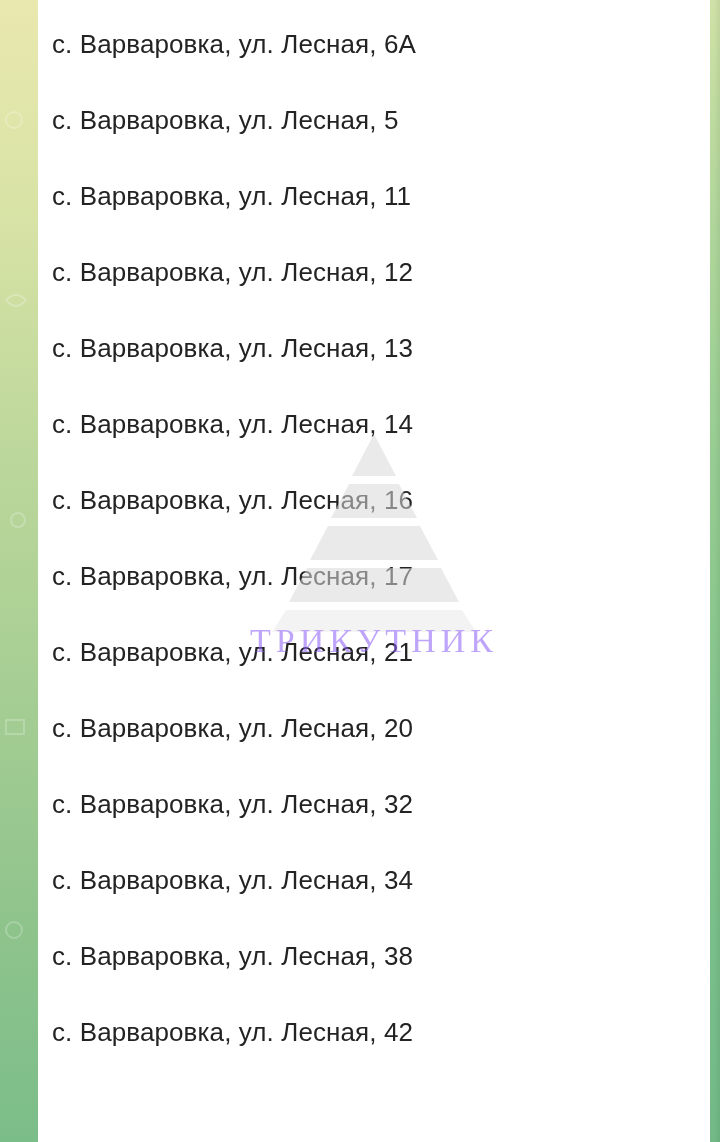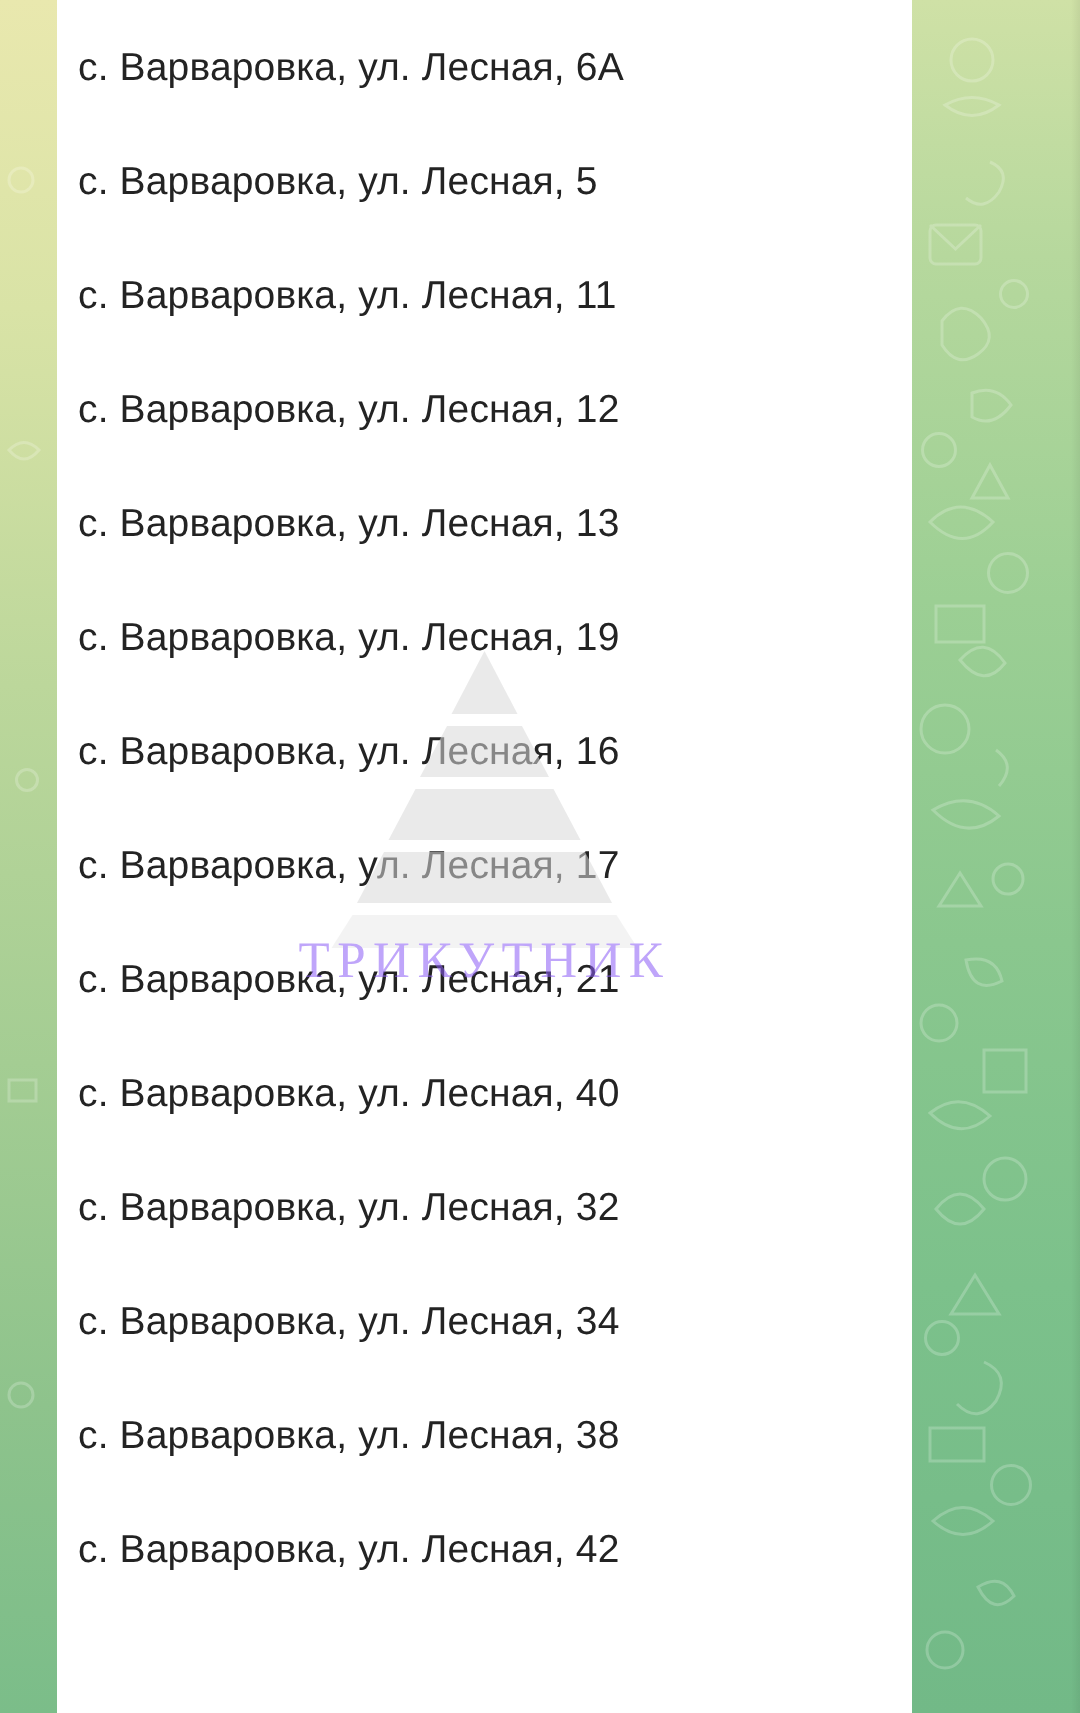--- a/index.html
+++ b/index.html
@@ -46,21 +46,21 @@
     position: absolute;
     inset: 0;
     opacity: 0.30;
   }
 
   
   .content-card {
     position: absolute;
     left: 38px;
     top: 0;
-    width: 570px;
+    width: 672px;
     height: 1142px;
     background: #ffffff;
     overflow: hidden;
   }
 
   .address-list {
     position: absolute;
     left: 0;
     top: 0;
     width: 100%;
@@ -166,25 +166,25 @@
   </div>
 
   <div class="content-card">
 
     <div class="address-list">
       <div class="address-item">с. Варваровка, ул. Лесная, 6А</div>
       <div class="address-item">с. Варваровка, ул. Лесная, 5</div>
       <div class="address-item">с. Варваровка, ул. Лесная, 11</div>
       <div class="address-item">с. Варваровка, ул. Лесная, 12</div>
       <div class="address-item">с. Варваровка, ул. Лесная, 13</div>
-      <div class="address-item">с. Варваровка, ул. Лесная, 19</div>
+      <div class="address-item">с. Варваровка, ул. Лесная, 14</div>
       <div class="address-item">с. Варваровка, ул. Лесная, 16</div>
       <div class="address-item">с. Варваровка, ул. Лесная, 17</div>
       <div class="address-item">с. Варваровка, ул. Лесная, 21</div>
-      <div class="address-item">с. Варваровка, ул. Лесная, 40</div>
+      <div class="address-item">с. Варваровка, ул. Лесная, 20</div>
       <div class="address-item">с. Варваровка, ул. Лесная, 32</div>
       <div class="address-item">с. Варваровка, ул. Лесная, 34</div>
       <div class="address-item">с. Варваровка, ул. Лесная, 38</div>
       <div class="address-item">с. Варваровка, ул. Лесная, 42</div>
     </div>
 
     <div class="watermark">
       <svg class="wm-pyramid" width="240" height="210" viewBox="0 0 240 210" xmlns="http://www.w3.org/2000/svg">
         <g fill="#d9d9d9">
           <polygon points="120,6 142,48 98,48"></polygon>

